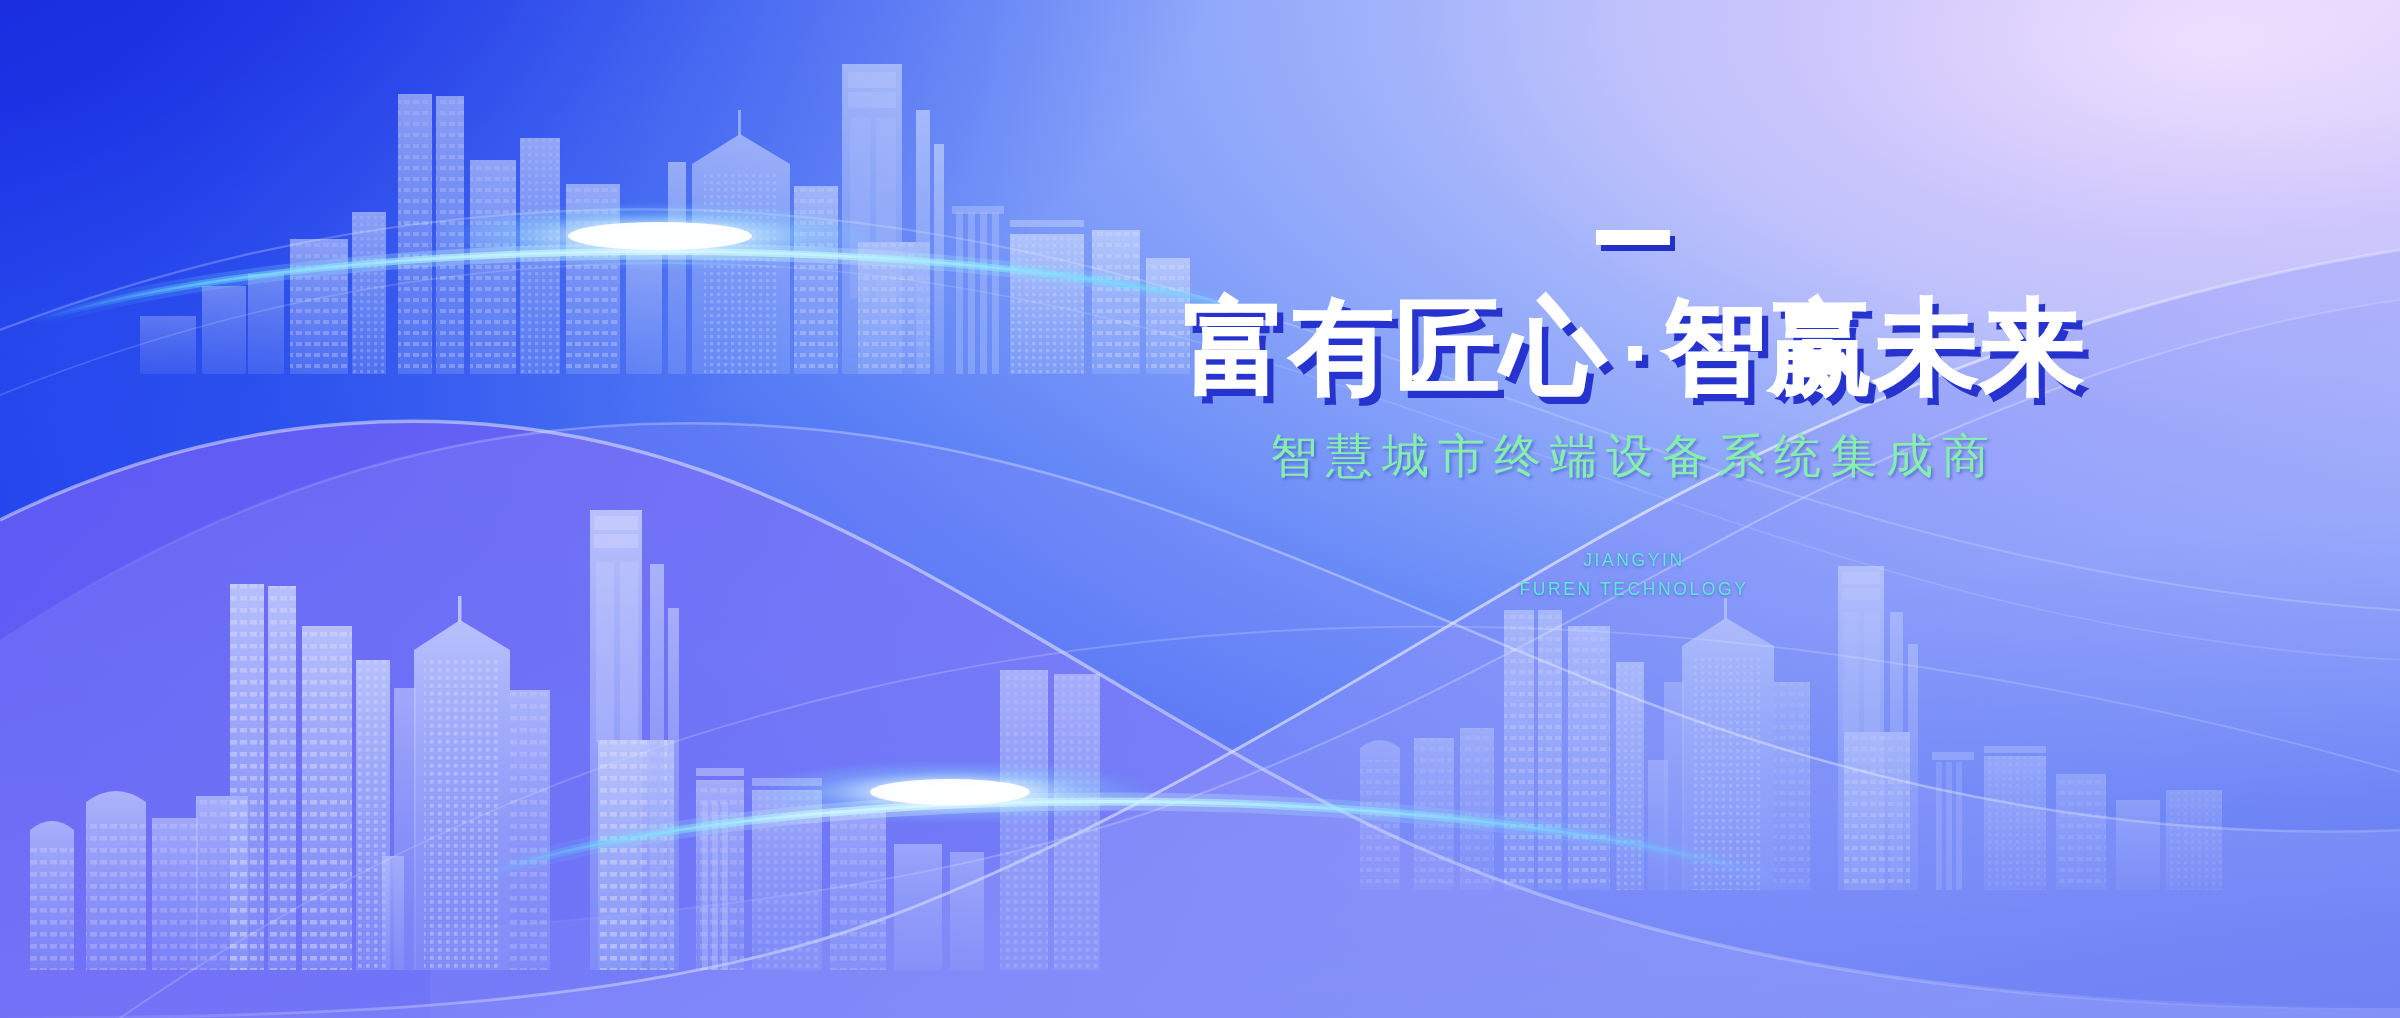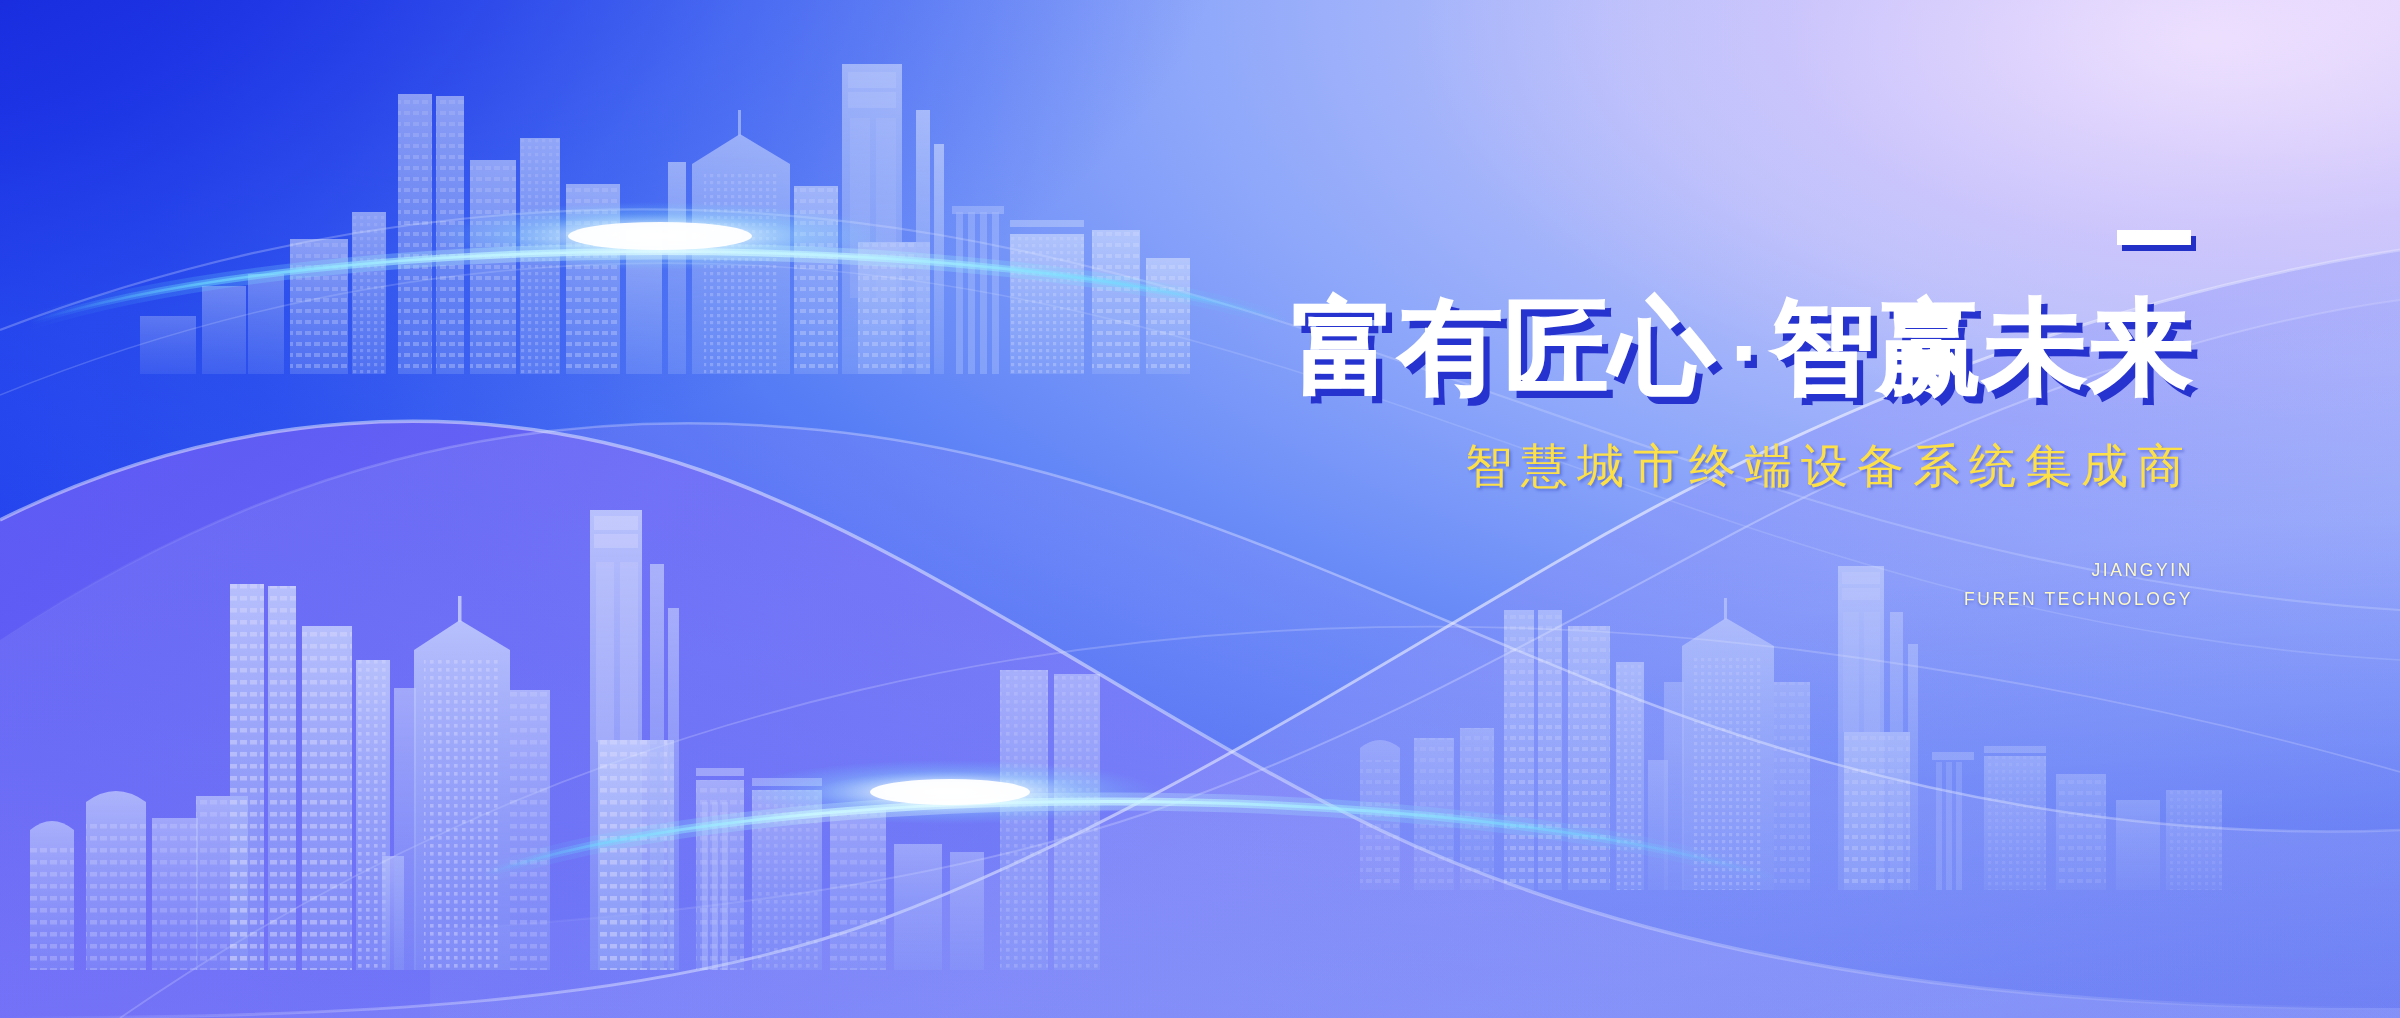--- a/index.html
+++ b/index.html
@@ -54,21 +54,21 @@
   .glow-arc{position:absolute;pointer-events:none;}
   #glow-arc-top{ left:30px; top:150px; width:1260px; height:180px;}
   #glow-arc-bottom{ left:480px; top:690px; width:1300px; height:200px;}
 
   
   #text-block{
     position:absolute;
     right:205px;
     top:230px;
     width:1120px;
-    text-align:right;
+    text-align:center;
   }
   #accent-dash{
     display:inline-block;
     width:74px;
     height:15px;
     background:#ffffff;
     box-shadow:5px 6px 0 #2230c8;
     margin-right:4px;
     margin-bottom:44px;
   }
@@ -84,36 +84,36 @@
     margin:0;
     -webkit-text-stroke:1.5px #ffffff;
   }
   #headline .sep{
     font-size:70px;
     vertical-align:middle;
     padding:0 14px;
     letter-spacing:0;
   }
   #subtitle{
-    margin-top:34px;
+    margin-top:24px;
     font-family:"DejaVu Sans","Liberation Sans",sans-serif;
     font-weight:400;
     font-size:47px;
     letter-spacing:9px;
-    color:#fde047;
+    color:#86efac;
     white-space:nowrap;
     text-shadow:2px 2px 3px rgba(40,60,190,0.45);
     padding-right:2px;
   }
   #company-name{
     margin-top:58px;
     font-size:17.5px;
     line-height:1.62;
     letter-spacing:2.6px;
-    color:#fef9c3;
+    color:#5eead4;
     font-weight:400;
     white-space:nowrap;
     text-shadow:0 1px 3px rgba(35,55,180,0.5);
     padding-right:2px;
   }
   .cn-line{display:block;}
 </style>
 </head>
 <body>
 

